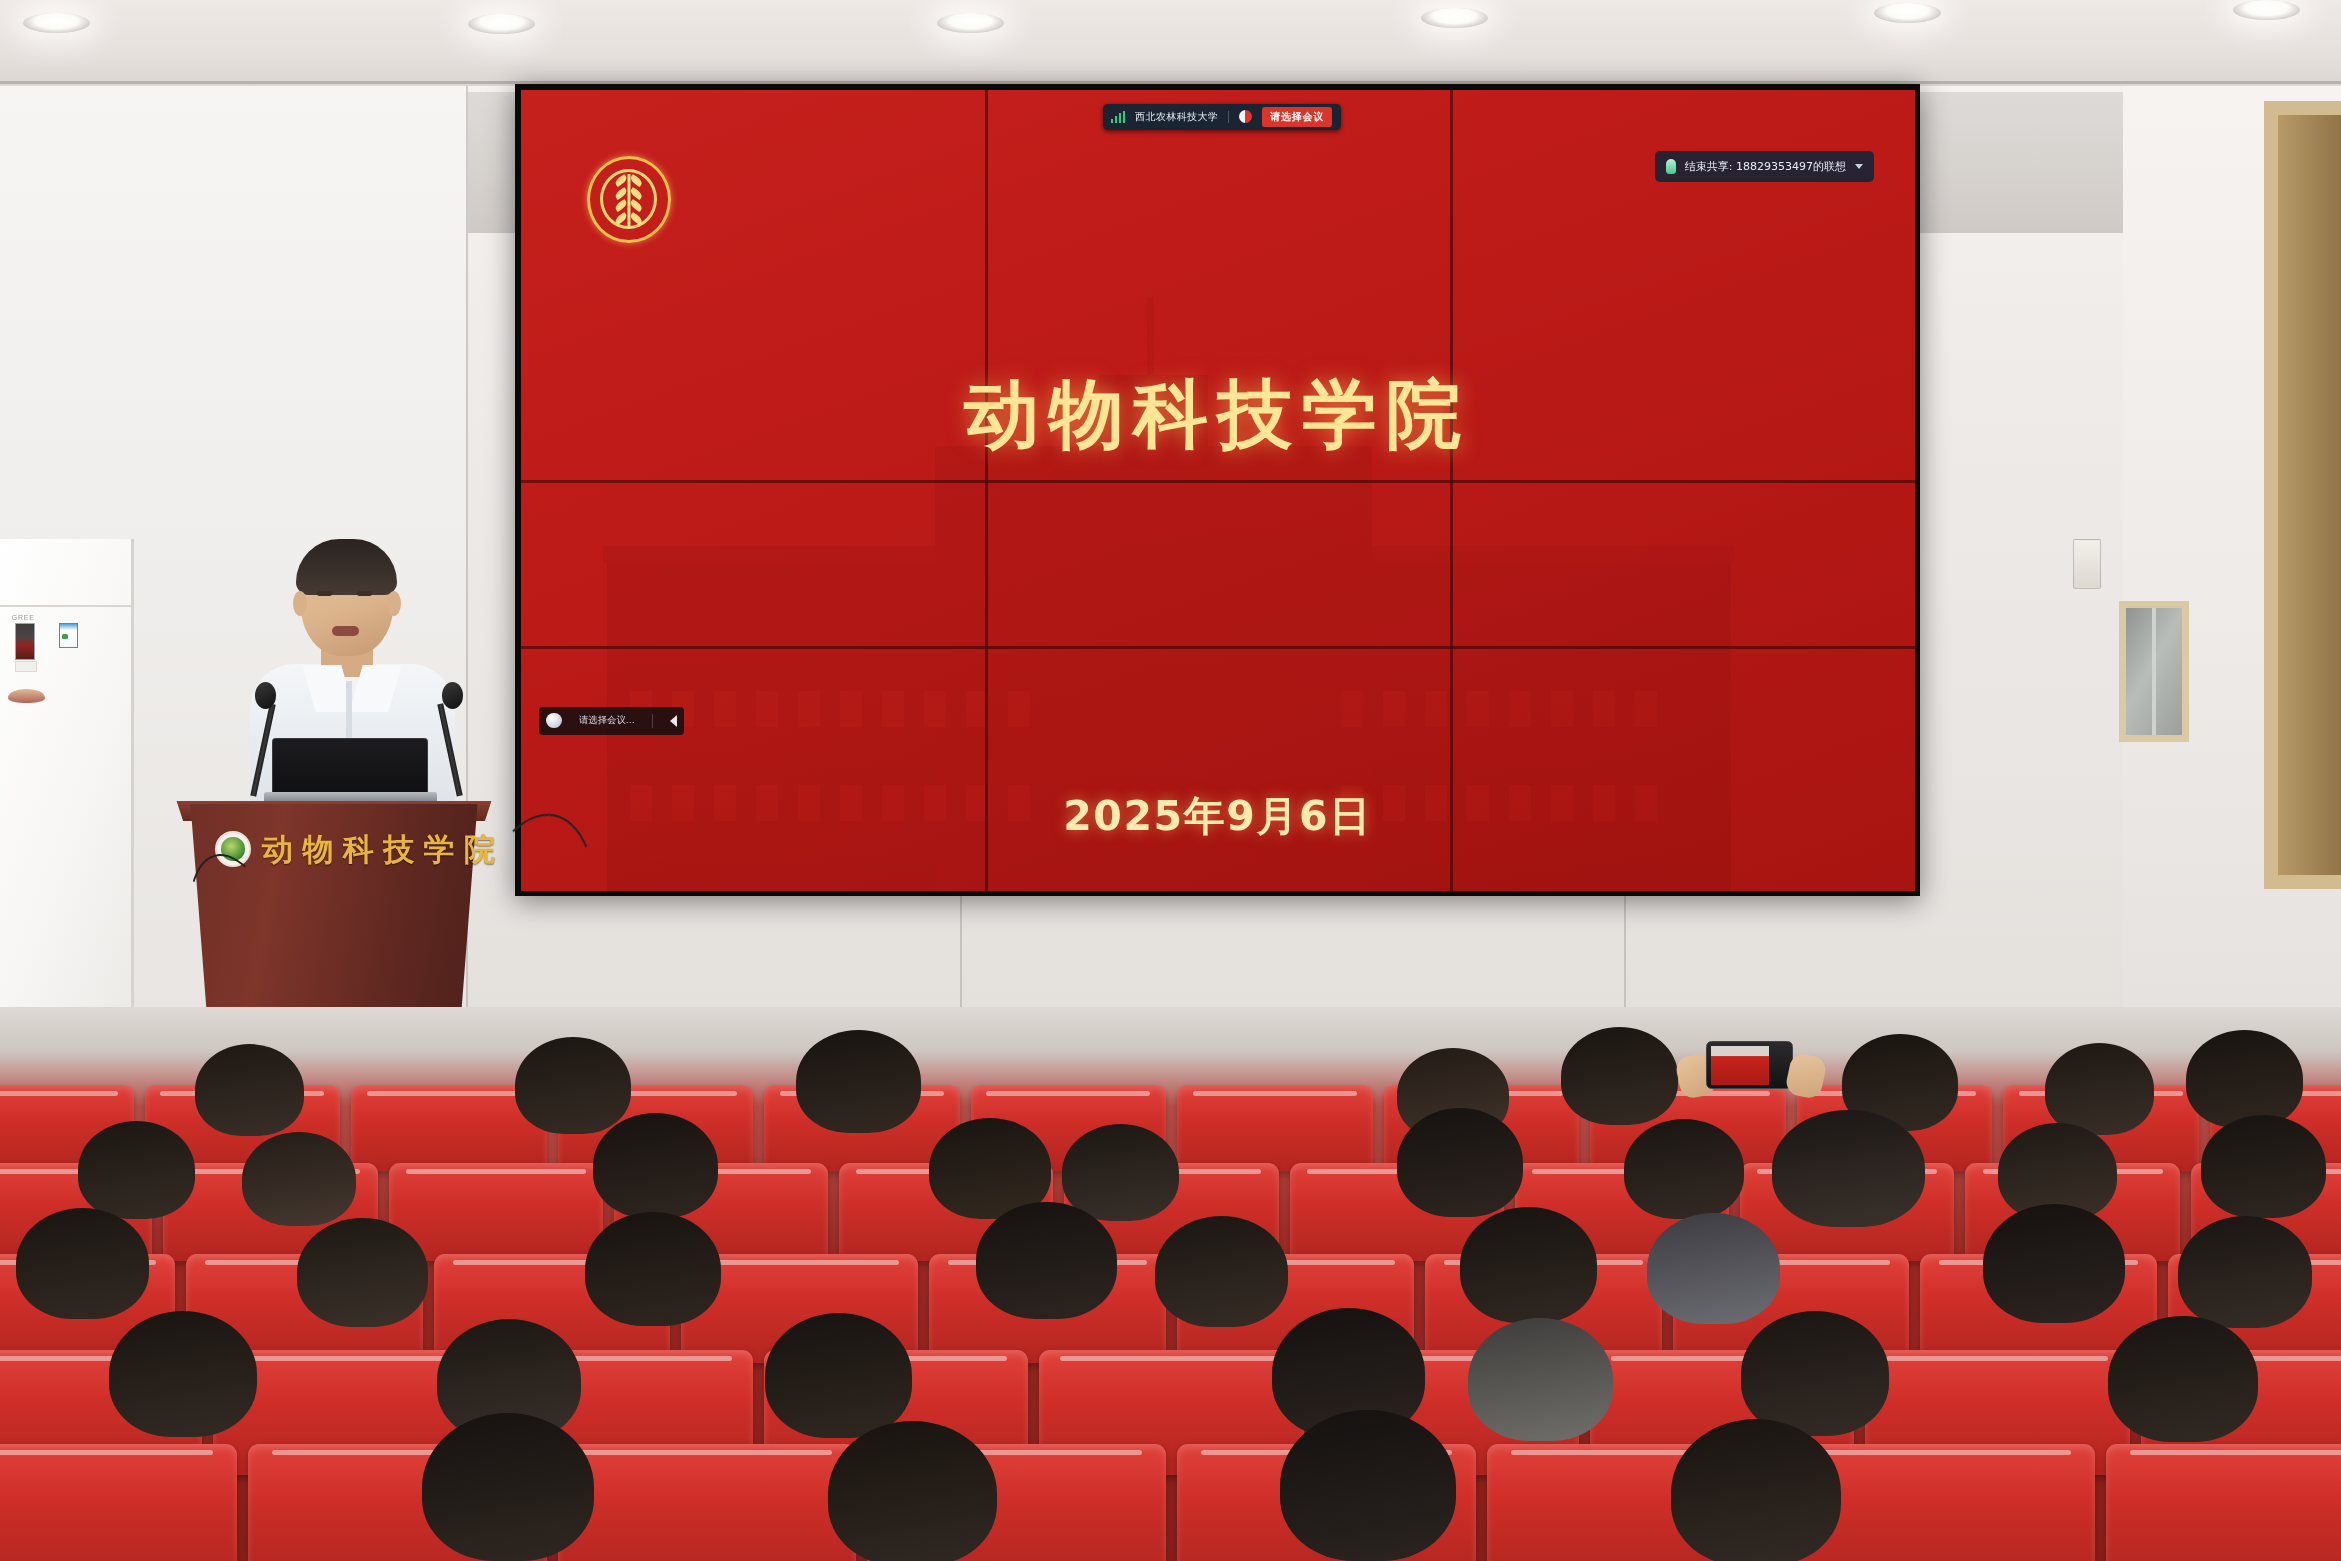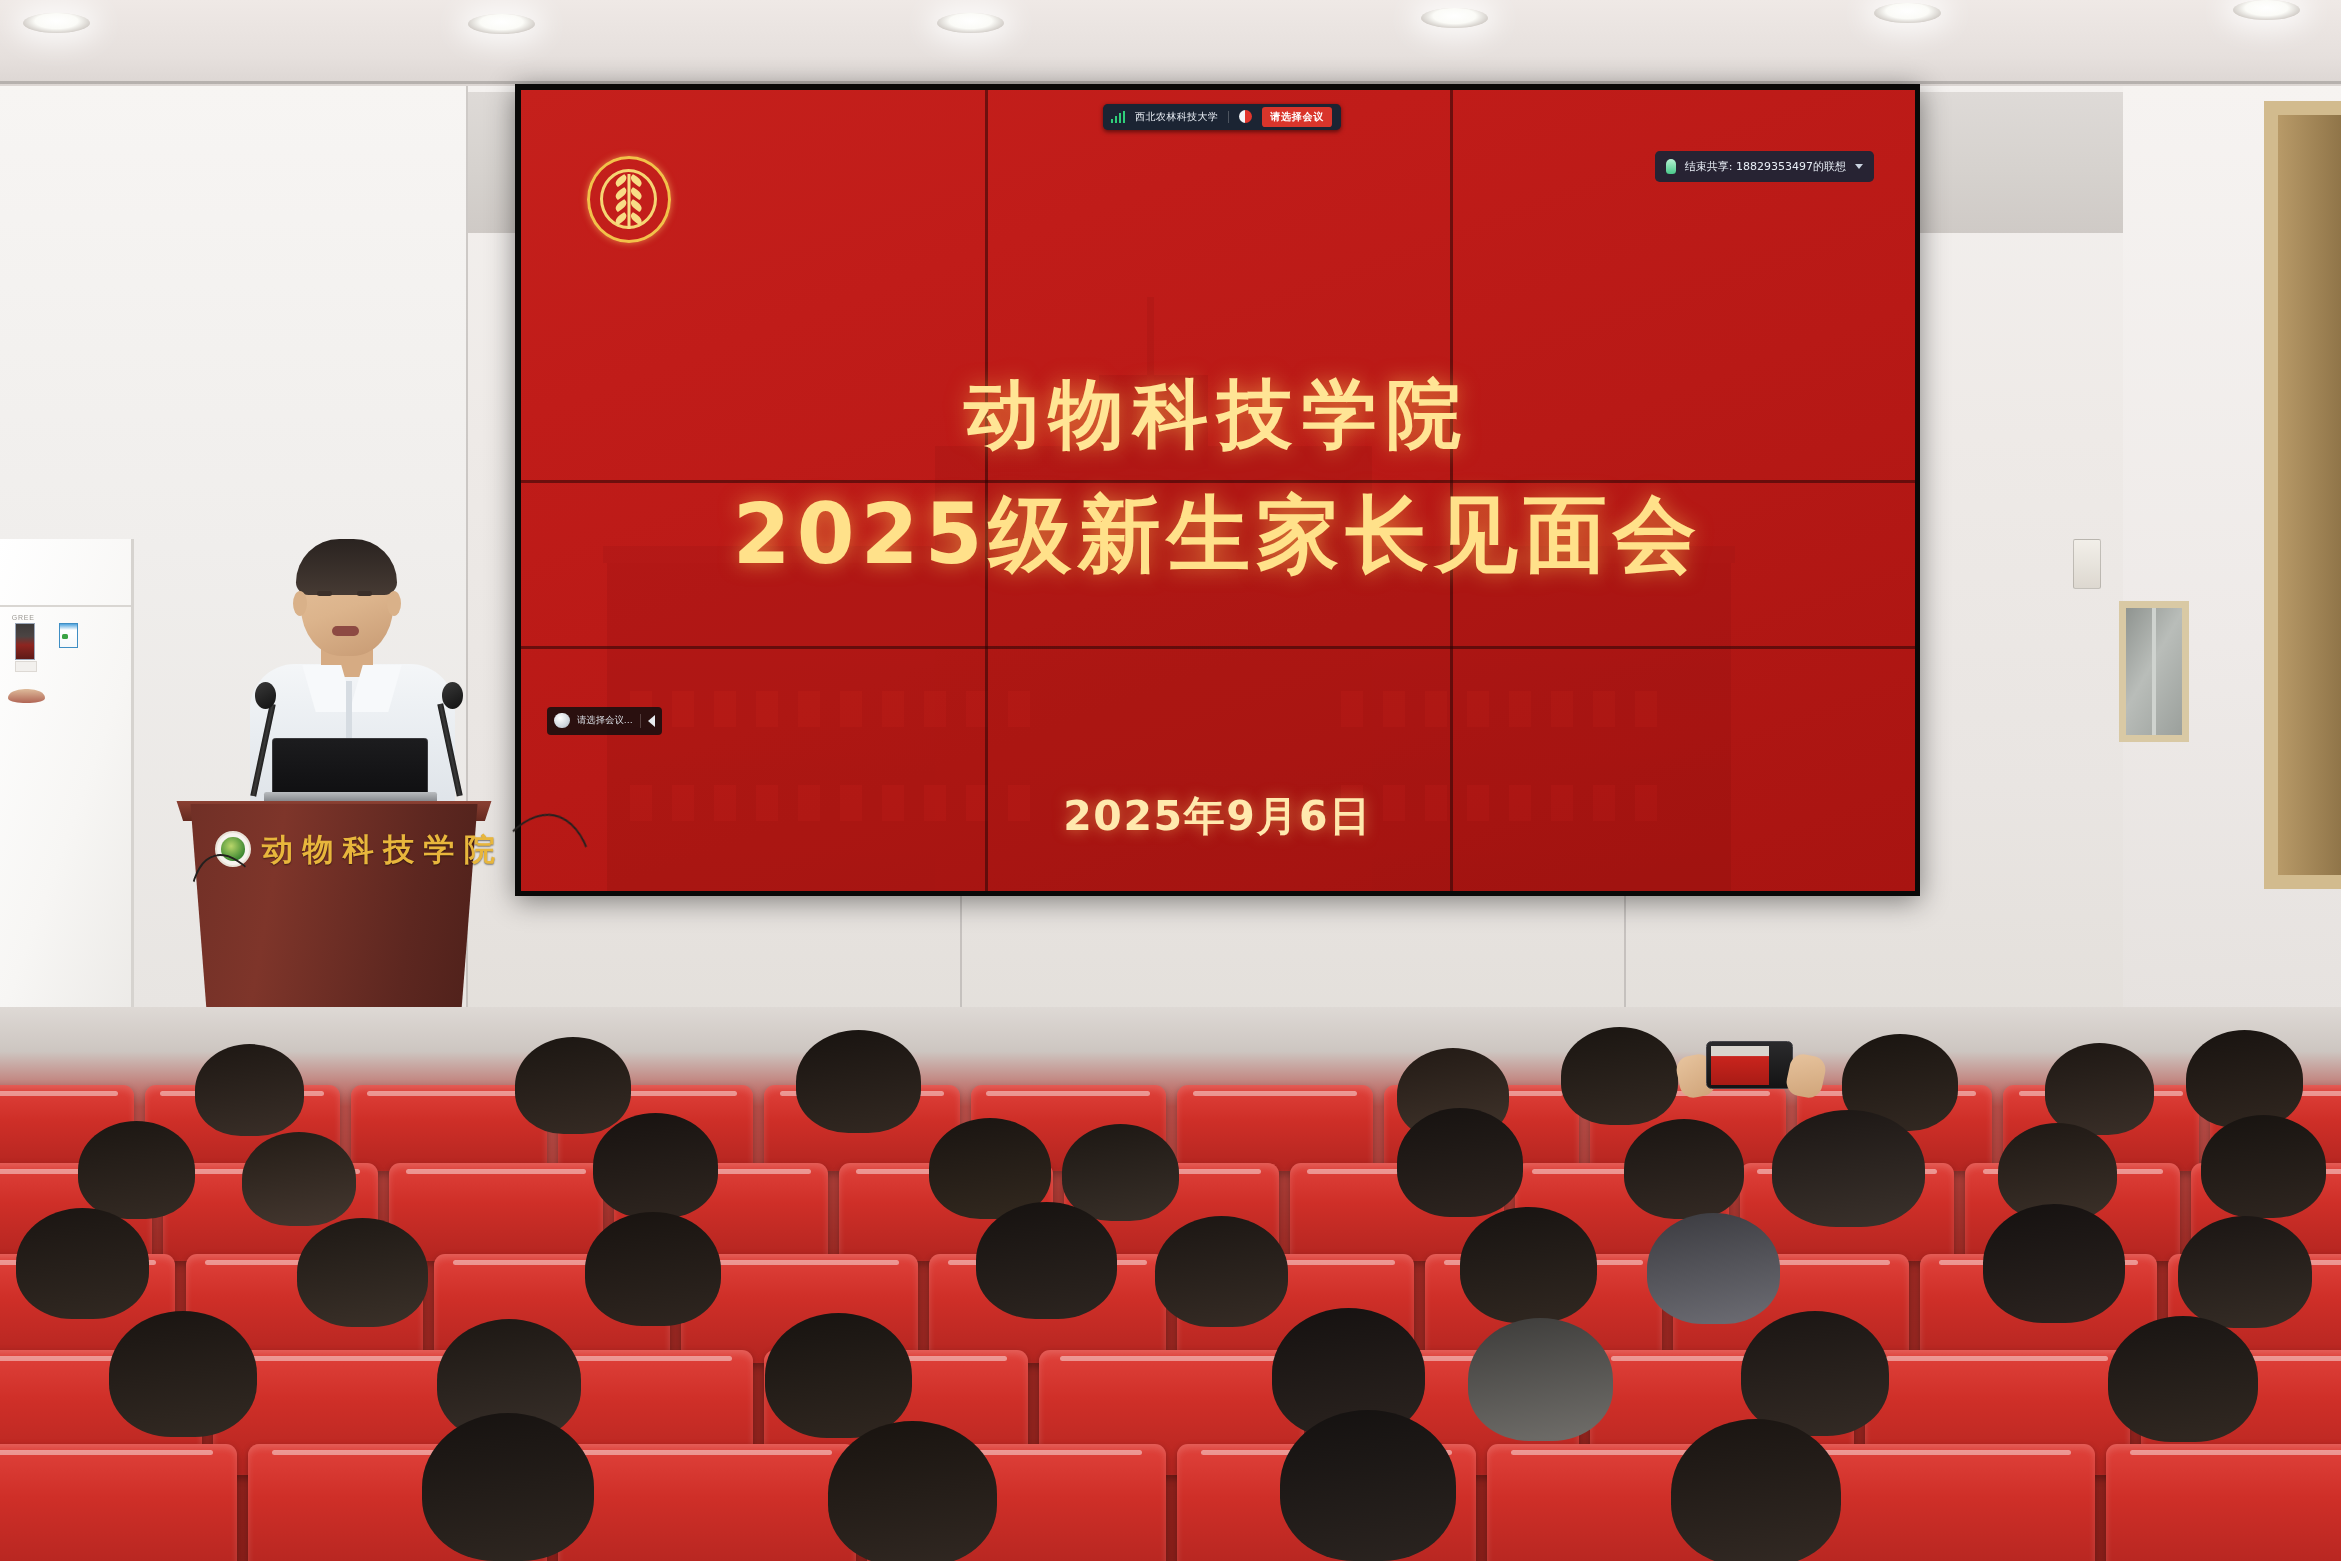--- a/index.html
+++ b/index.html
@@ -182,22 +182,22 @@
   }
   .mic-dot{ width:10px; height:15px; border-radius:5.5px 5.5px 3.9px 3.9px;
     background:linear-gradient(180deg,#b7f2d3,#49c98a); }
   .speaking-text{ font-size:11px; color:#e8eef6; white-space:nowrap;
     font-family:"DejaVu Sans",sans-serif; }
   .chev-dn{ width:0;height:0;border-left:4.7px solid transparent;border-right:4.7px solid transparent;
     border-top:5.5px solid #c9d3e0; }
 
   
   .mini-bar{
-    position:absolute; left:26px; top:617px; height:28px;
-    display:flex; align-items:center; gap:7px; padding:0 7.8px;
+    position:absolute; left:18px; top:617px; height:28px;
+    display:flex; align-items:center; gap:17px; padding:0 7.8px;
     background:rgba(16,14,14,.84); border-radius:3.9px;
   }
   .mini-dot{ width:15.6px;height:15.6px;border-radius:50%;
     background:radial-gradient(circle at 38% 34%,#ffffff,#cfd6dd 62%,#9aa4ad); }
   .mini-text{ font-size:9.4px;color:#d8dde3;white-space:nowrap;font-family:"DejaVu Sans",sans-serif;}
   .mini-sep{width:0.8px;height:14px;background:rgba(255,255,255,.2);}
   .chev-lt{ width:0;height:0;border-top:6.2px solid transparent;border-bottom:6.2px solid transparent;
     border-right:7px solid #e7ebef; }
 
   
@@ -384,21 +384,20 @@
             <div class="leaf" style="left:13.3px;  top:19px; transform:rotate(34deg) scaleX(-1);"></div>
             <div class="leaf" style="left:-1.6px;  top:31px; transform:rotate(-34deg);"></div>
             <div class="leaf" style="left:13.3px;  top:31px; transform:rotate(34deg) scaleX(-1);"></div>
             <div class="leaf" style="left:-1.6px;  top:44px; transform:rotate(-34deg);"></div>
             <div class="leaf" style="left:13.3px;  top:44px; transform:rotate(34deg) scaleX(-1);"></div>
           </div>
         </div>
       </div>
 
       <div class="slide-title">动物科技学院</div>
-      <div class="slide-sub">2025级新生家长见面会</div>
       <div class="slide-date">2025年9月6日</div>
 
       <div class="share-bar">
         <span class="sig-icon">
           <i style="height:3.9px"></i>
             <i style="height:7px"></i>
             <i style="height:10px"></i>
             <i style="height:11.7px"></i>
         </span>
         <span class="share-text">西北农林科技大学</span>

